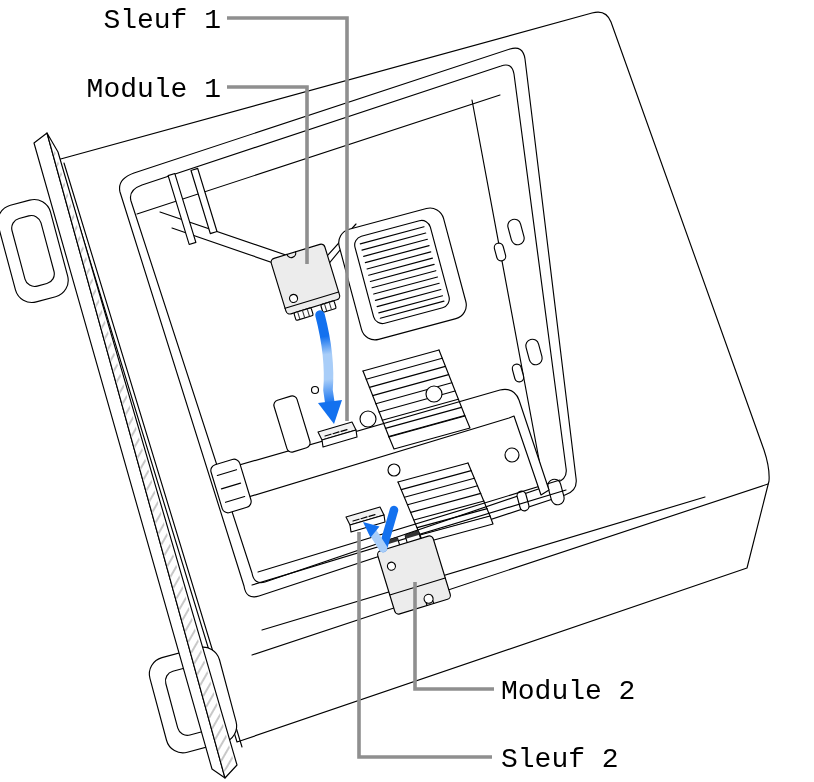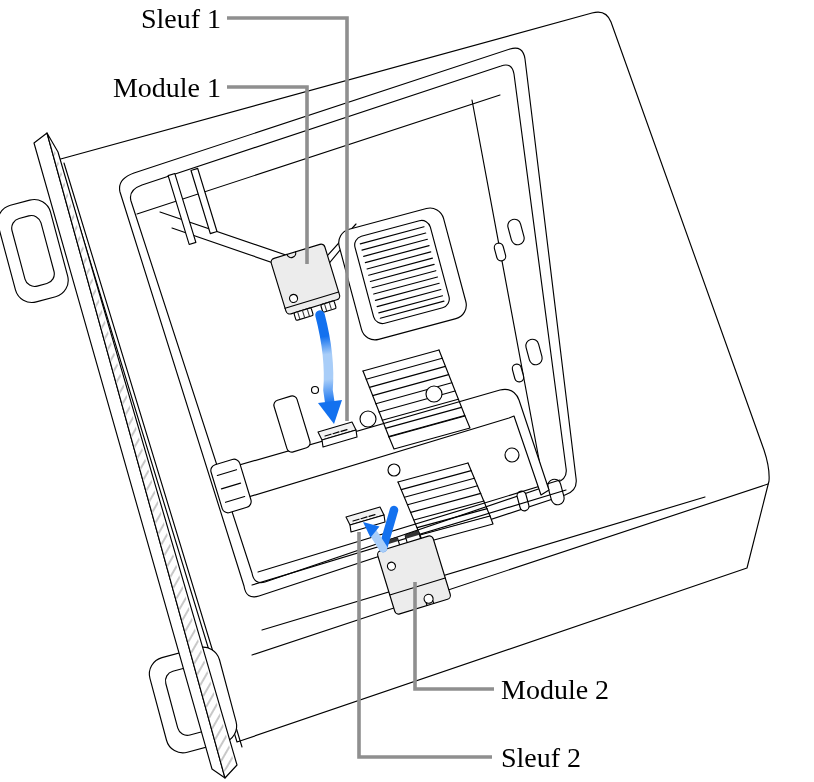--- a/index.html
+++ b/index.html
@@ -1,17 +1,17 @@
 <!DOCTYPE html>
 <html><head>
 <meta charset="utf-8">
 <style>
   html,body{margin:0;padding:0;background:#fff;}
   .stage{position:relative;width:814px;height:782px;background:#fff;overflow:hidden;
-         font-family:Liberation Serif, serif;}
+         font-family:Liberation Mono, monospace;}
   svg{display:block}
   .ln{fill:none;stroke:#000;stroke-width:1.15;stroke-linejoin:round;stroke-linecap:round}
   .fw{fill:#fff;stroke:#000;stroke-width:1.15;stroke-linejoin:round;stroke-linecap:round}
   .fg{fill:#f2f2f2;stroke:#000;stroke-width:1.1;stroke-linejoin:round}
   .callout{fill:none;stroke-width:3.6;stroke-linecap:butt;stroke-linejoin:miter}
   .lbl{font-size:28px;fill:#000;}
 </style>
 </head>
 <body>
 

